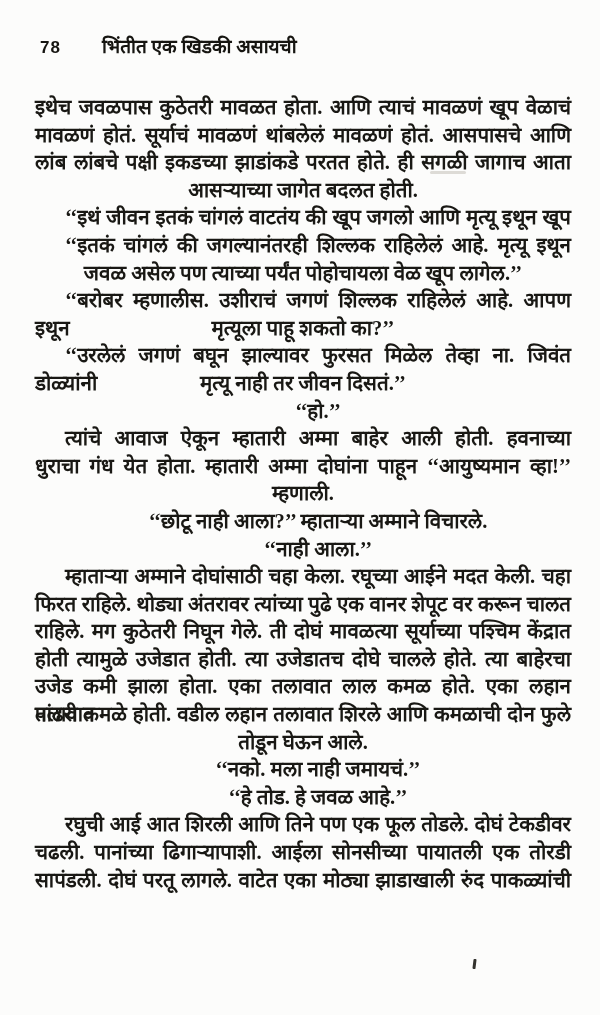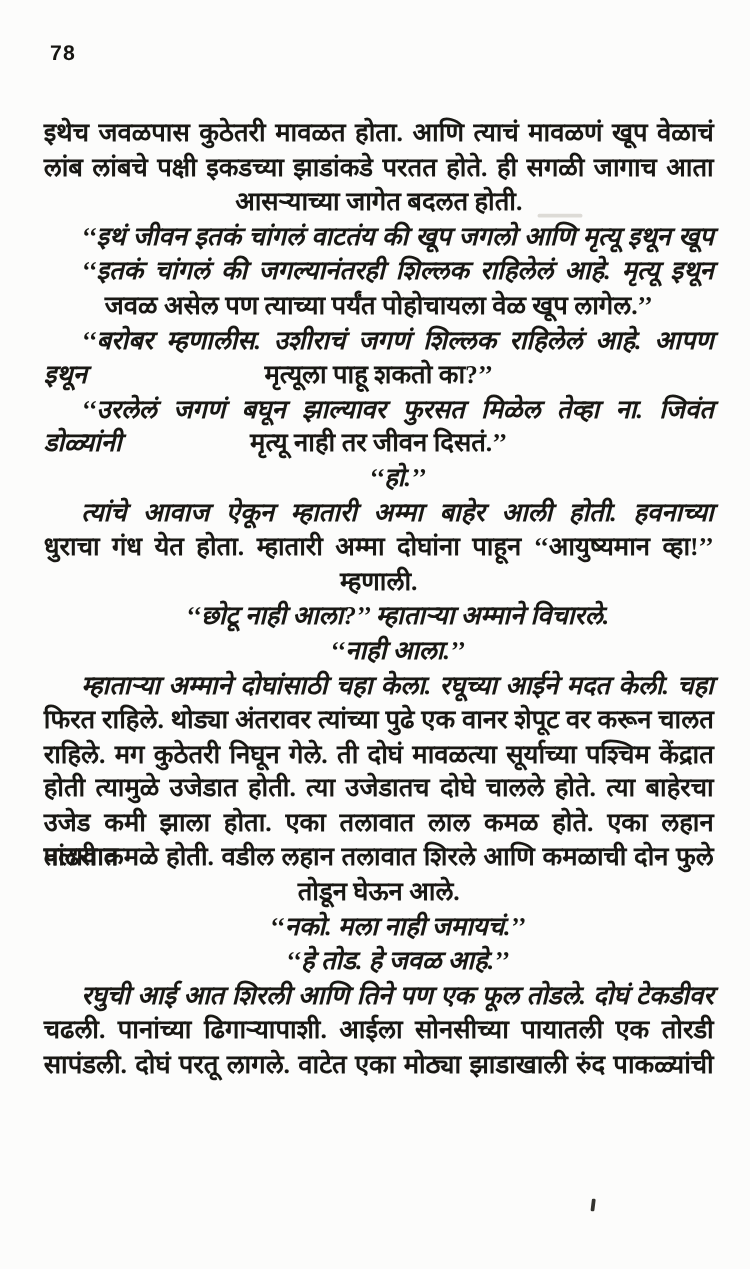--- a/index.html
+++ b/index.html
@@ -42,21 +42,20 @@
     color: #191814;
     margin-top: 15px;
   }
   .line {
     display: block;
     height: 27.6px;
     text-align: center;
   }
   .line.indent {
     text-indent: 30px;
-    font-style: italic;
   }
   .line.justify {
     text-align: justify;
     text-align-last: justify;
   }
   .artifact-smudge {
     position: absolute;
     left: 430px;
     top: 171px;
     width: 36px;
@@ -75,24 +74,26 @@
     border-radius: 1px;
   }
 </style>
 </head>
 <body>
 
 <div class="page">
 
   <div class="running-head">
     <span class="page-num">78</span>
+    <span class="book-title">भिंतीत एक खिडकी असायची</span>
   </div>
 
   <div class="text-block">
       <div class="line justify">इथेच जवळपास कुठेतरी मावळत होता. आणि त्याचं मावळणं खूप वेळाचं</div>
+      <div class="line justify">मावळणं होतं. सूर्याचं मावळणं थांबलेलं मावळणं होतं. आसपासचे आणि</div>
       <div class="line justify">लांब लांबचे पक्षी इकडच्या झाडांकडे परतत होते. ही सगळी जागाच आता</div>
       <div class="line">आसऱ्याच्या जागेत बदलत होती.</div>
       <div class="line indent justify">‘‘इथं जीवन इतकं चांगलं वाटतंय की खूप जगलो आणि मृत्यू इथून खूप</div>
       <div class="line indent justify">‘‘इतकं चांगलं की जगल्यानंतरही शिल्लक राहिलेलं आहे. मृत्यू इथून</div>
       <div class="line">जवळ असेल पण त्याच्या पर्यंत पोहोचायला वेळ खूप लागेल.’’</div>
       <div class="line indent justify">‘‘बरोबर म्हणालीस. उशीराचं जगणं शिल्लक राहिलेलं आहे. आपण इथून</div>
       <div class="line">मृत्यूला पाहू शकतो का?’’</div>
       <div class="line indent justify">‘‘उरलेलं जगणं बघून झाल्यावर फुरसत मिळेल तेव्हा ना. जिवंत डोळ्यांनी</div>
       <div class="line">मृत्यू नाही तर जीवन दिसतं.’’</div>
       <div class="line indent">‘‘हो.’’</div>

